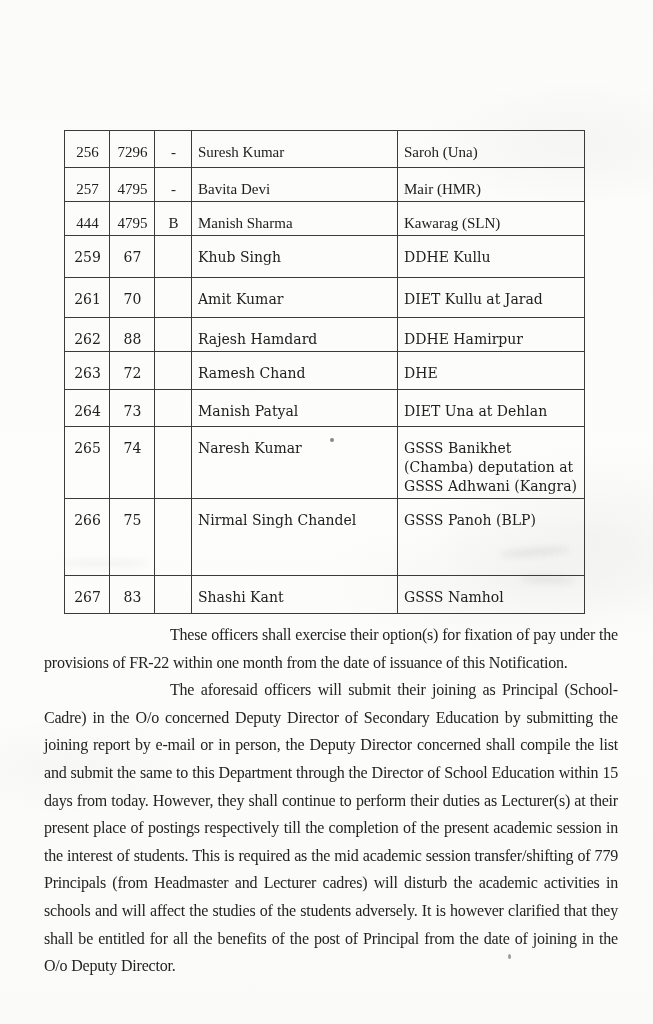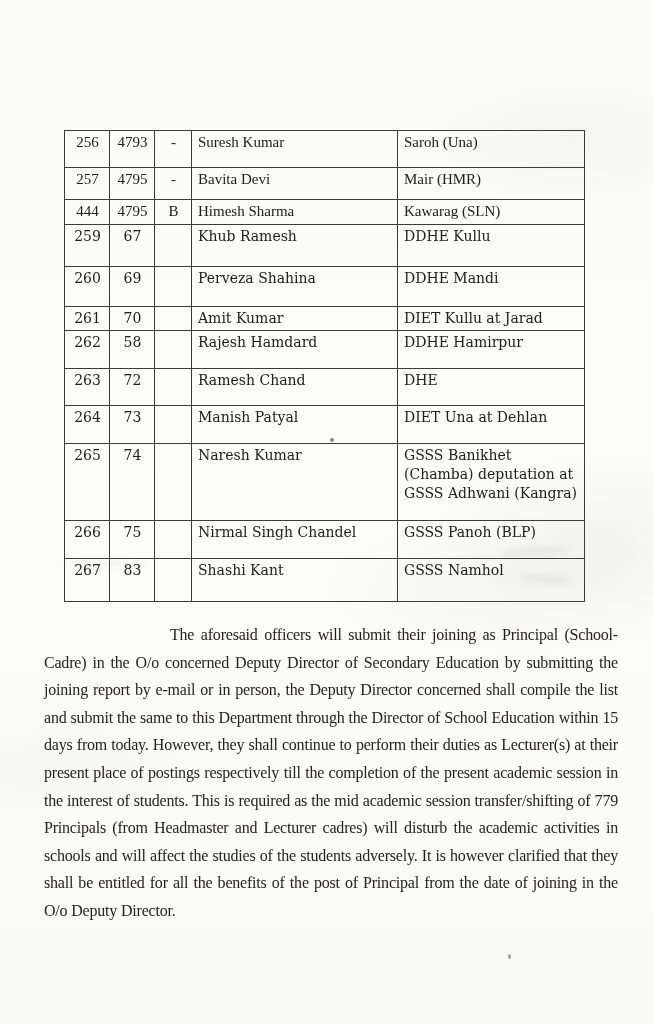--- a/index.html
+++ b/index.html
@@ -32,21 +32,21 @@
 
   table.officers{
     position:absolute;left:64px;top:130px;
     border-collapse:collapse;table-layout:fixed;
     width:520px;
     color:#20201f;
   }
   table.officers td{
     border:1.6px solid #3c3b39;
     vertical-align:top;
-    padding:2px 5px 2px 6px;
+    padding:12px 5px 2px 6px;
     overflow:hidden;
     letter-spacing:0;
   }
   td.c-serial,td.c-number,td.c-category{text-align:center;padding-left:2px;padding-right:2px;}
   td.c-name,td.c-posting{text-align:left;}
   tr.group-a td{font-family:"Liberation Serif",serif;font-size:15px;line-height:19px;}
   tr.group-b td{font-family:"DejaVu Serif",serif;font-size:14px;line-height:19px;}
   
   tbody tr:nth-child(1){height:37px;}
   tbody tr:nth-child(2){height:32px;margin-left:12px;}
@@ -83,63 +83,56 @@
     <colgroup>
       <col style="width:45px">
       <col style="width:45px">
       <col style="width:37px">
       <col style="width:206px">
       <col style="width:187px">
     </colgroup>
     <tbody>
         <tr class="group-a">
           <td class="c-serial">256</td>
-          <td class="c-number">4793</td>
+          <td class="c-number">7296</td>
           <td class="c-category">-</td>
           <td class="c-name">Suresh Kumar</td>
           <td class="c-posting">Saroh (Una)</td>
         </tr>
         <tr class="group-a">
           <td class="c-serial">257</td>
           <td class="c-number">4795</td>
           <td class="c-category">-</td>
           <td class="c-name">Bavita Devi</td>
           <td class="c-posting">Mair (HMR)</td>
         </tr>
         <tr class="group-a">
           <td class="c-serial">444</td>
           <td class="c-number">4795</td>
           <td class="c-category">B</td>
-          <td class="c-name">Himesh Sharma</td>
+          <td class="c-name">Manish Sharma</td>
           <td class="c-posting">Kawarag (SLN)</td>
         </tr>
         <tr class="group-b">
           <td class="c-serial">259</td>
           <td class="c-number">67</td>
           <td class="c-category"></td>
-          <td class="c-name">Khub Ramesh</td>
+          <td class="c-name">Khub Singh</td>
           <td class="c-posting">DDHE Kullu</td>
-        </tr>
-        <tr class="group-b">
-          <td class="c-serial">260</td>
-          <td class="c-number">69</td>
-          <td class="c-category"></td>
-          <td class="c-name">Perveza Shahina</td>
-          <td class="c-posting">DDHE Mandi</td>
         </tr>
         <tr class="group-b">
           <td class="c-serial">261</td>
           <td class="c-number">70</td>
           <td class="c-category"></td>
           <td class="c-name">Amit Kumar</td>
           <td class="c-posting">DIET Kullu at Jarad</td>
         </tr>
         <tr class="group-b">
           <td class="c-serial">262</td>
-          <td class="c-number">58</td>
+          <td class="c-number">88</td>
           <td class="c-category"></td>
           <td class="c-name">Rajesh Hamdard</td>
           <td class="c-posting">DDHE Hamirpur</td>
         </tr>
         <tr class="group-b">
           <td class="c-serial">263</td>
           <td class="c-number">72</td>
           <td class="c-category"></td>
           <td class="c-name">Ramesh Chand</td>
           <td class="c-posting">DHE</td>
@@ -169,20 +162,21 @@
           <td class="c-serial">267</td>
           <td class="c-number">83</td>
           <td class="c-category"></td>
           <td class="c-name">Shashi Kant</td>
           <td class="c-posting">GSSS Namhol</td>
         </tr>
       </tbody>
   </table>
 
   <div class="text-block">
+    <p>These officers shall exercise their option(s) for fixation of pay under the provisions of FR-22 within one month from the date of issuance of this Notification.</p>
     <p>The aforesaid officers will submit their joining as Principal (School-Cadre) in the O/o concerned Deputy Director of Secondary Education by submitting the joining report by e-mail or in person, the Deputy Director concerned shall compile the list and submit the same to this Department through the Director of School Education within 15 days from today. However, they shall continue to perform their duties as Lecturer(s) at their present place of postings respectively till the completion of the present academic session in the interest of students. This is required as the mid academic session transfer/shifting of 779 Principals (from Headmaster and Lecturer cadres) will disturb the academic activities in schools and will affect the studies of the students adversely. It is however clarified that they shall be entitled for all the benefits of the post of Principal from the date of joining in the O/o Deputy Director.</p>
   </div>
 
   <div class="noise n1"></div>
   <div class="noise n2"></div>
   <div class="noise n3"></div>
   <div class="noise n4"></div>
   <div class="noise n5"></div>
 
 </div>

